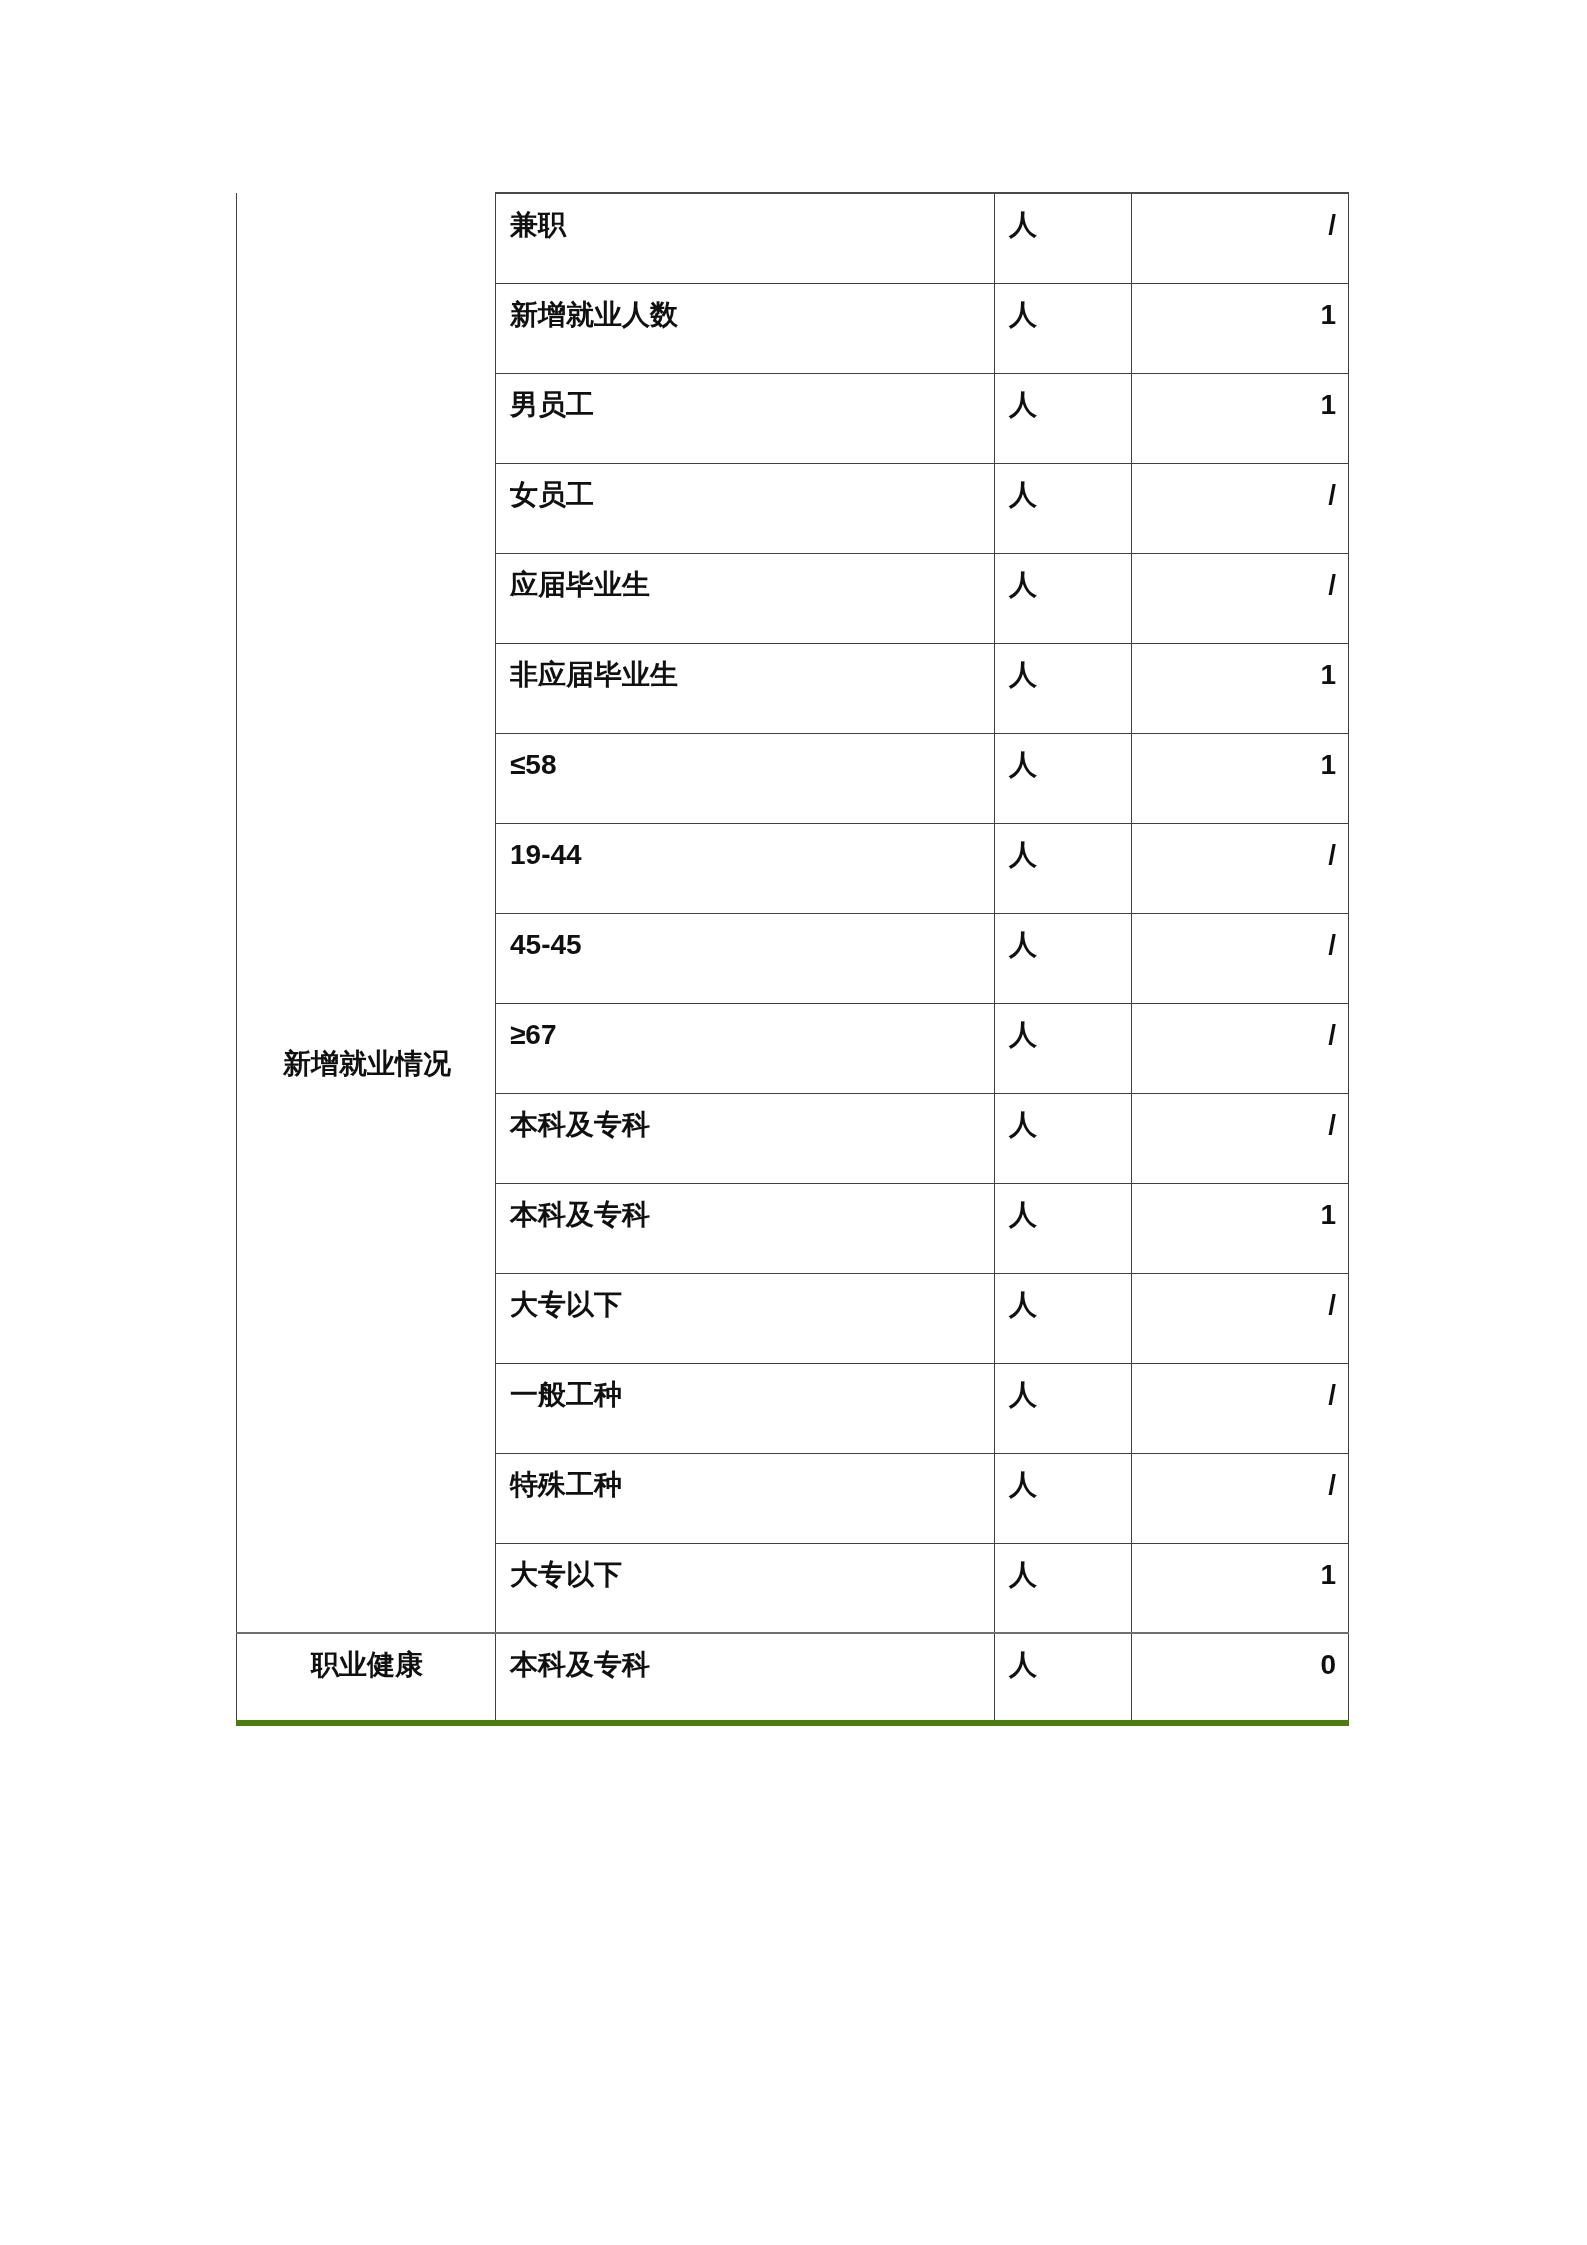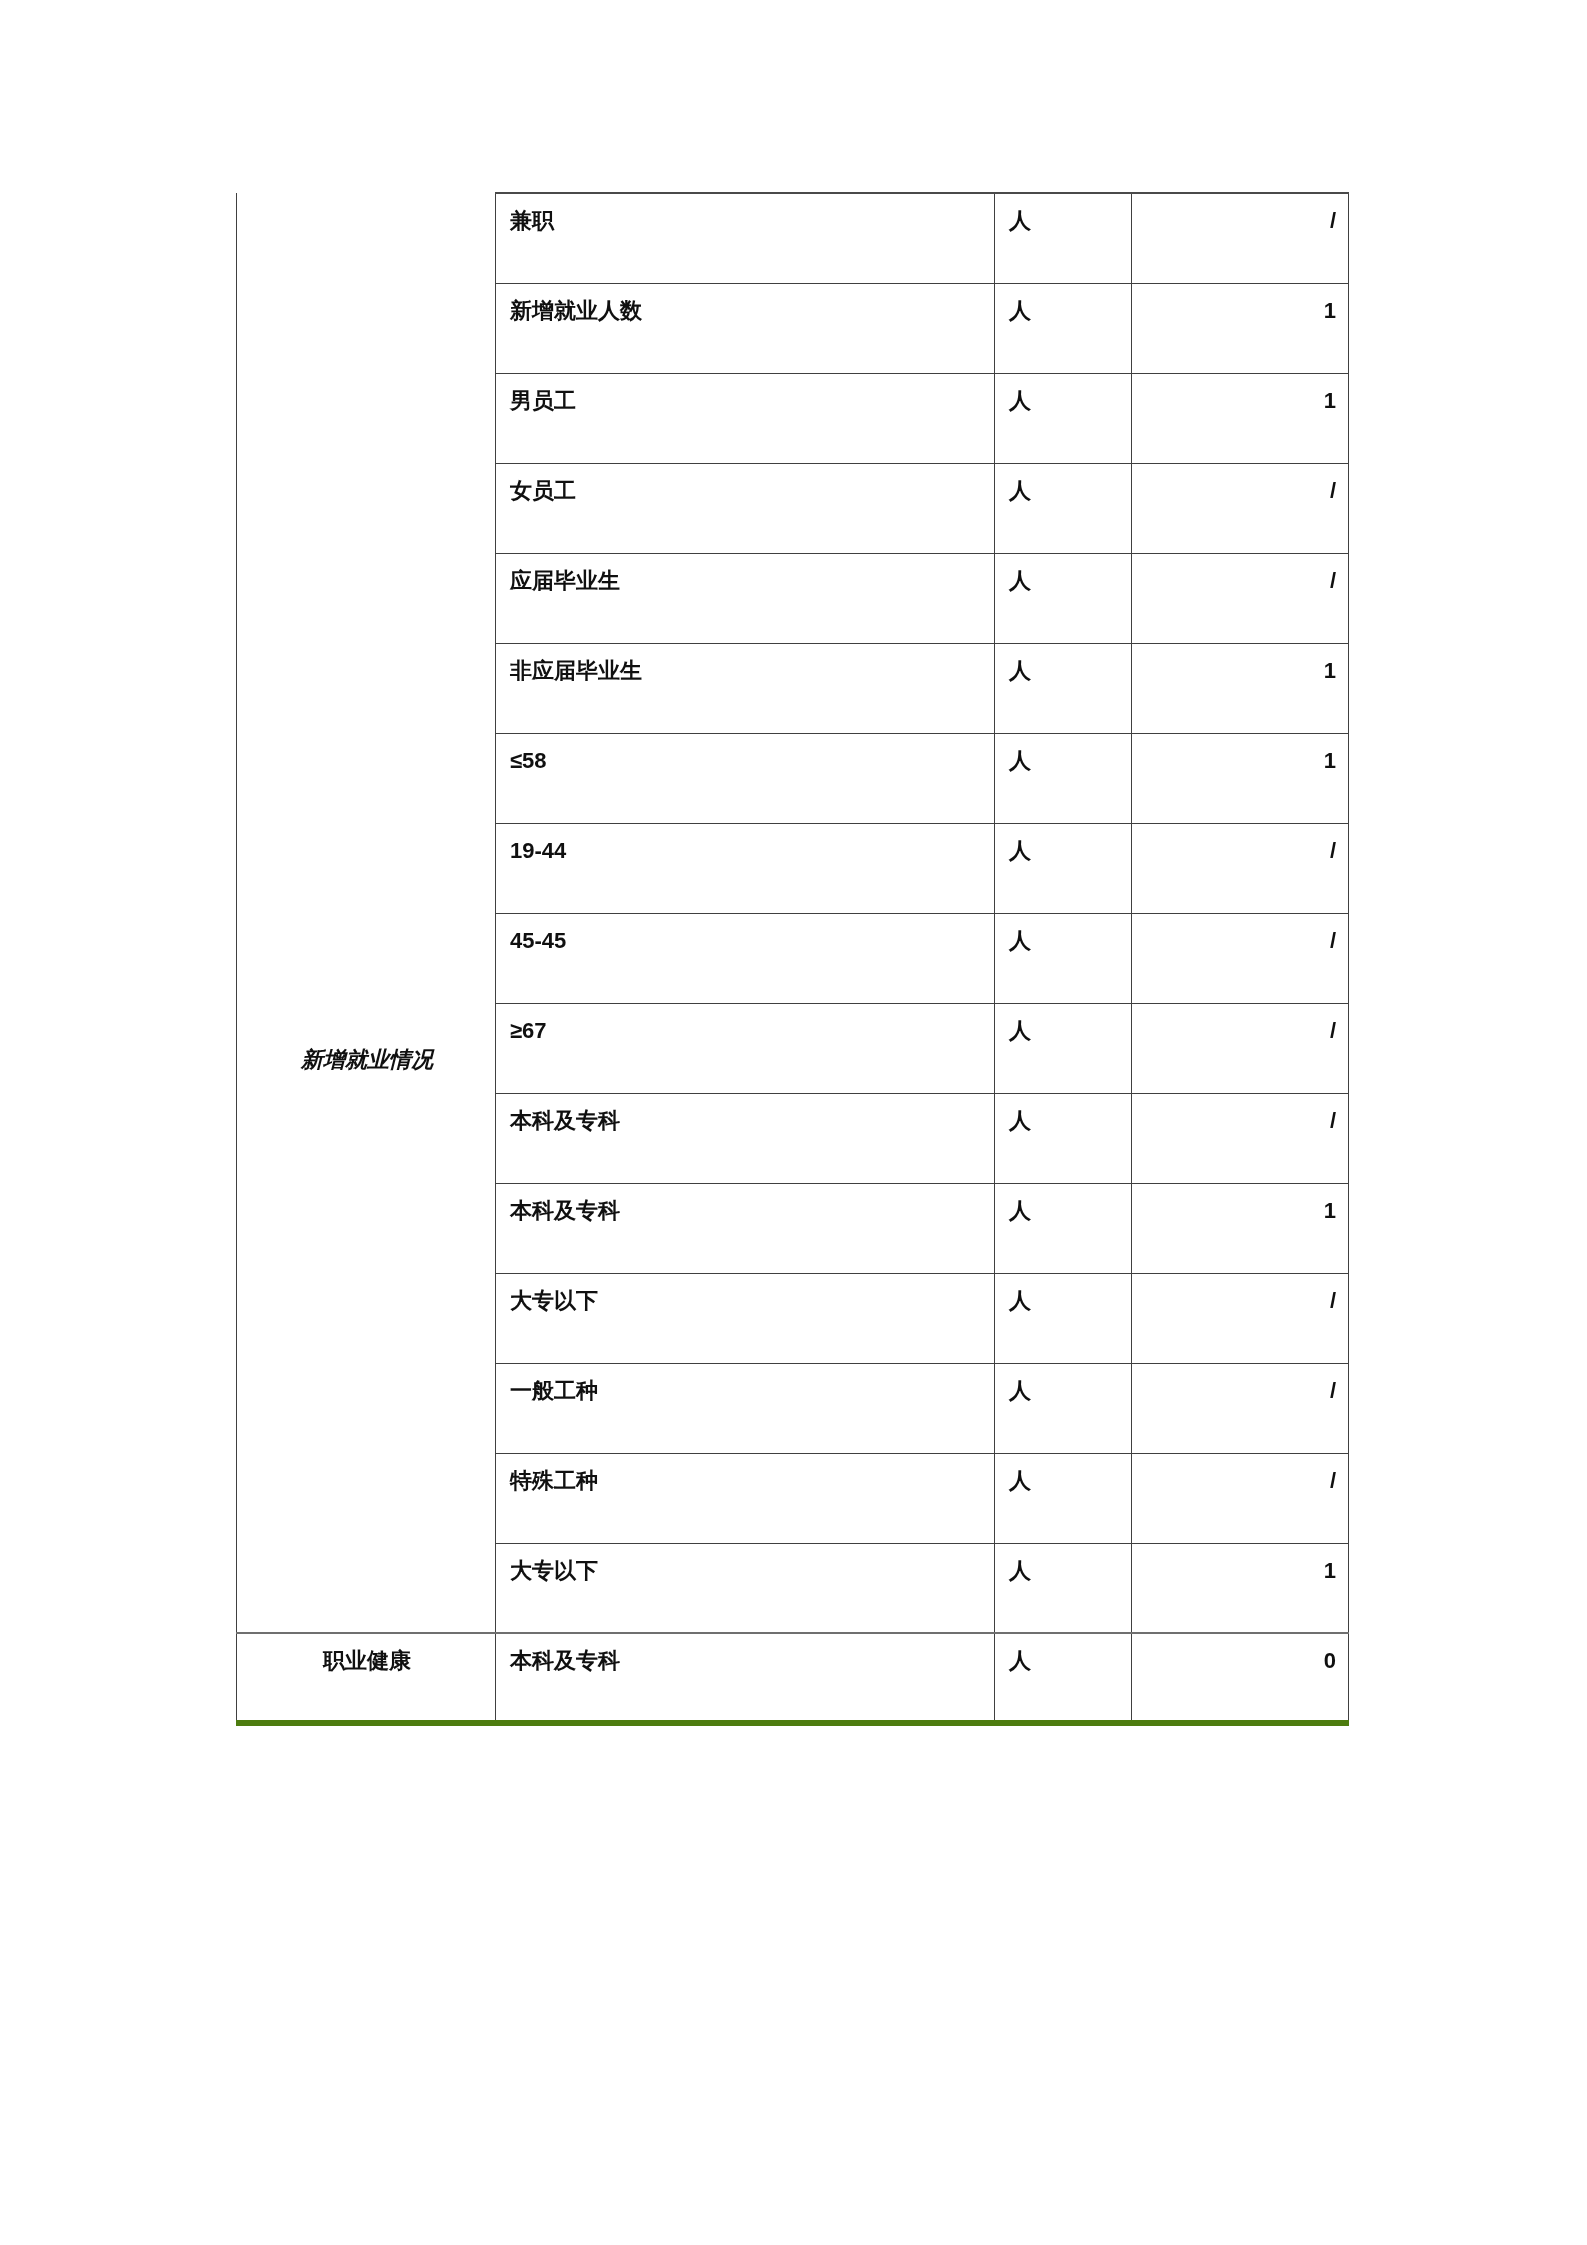--- a/index.html
+++ b/index.html
@@ -25,21 +25,21 @@
     table-layout: fixed;
   }
   table.report tr {
     height: 90px;
   }
   table.report td {
     box-sizing: border-box;
     border: 1px solid #404040;
     vertical-align: top;
     padding: 13px 12px 0 14px;
-    font-size: 22px;
+    font-size: 28px;
     font-weight: 600;
     line-height: 1.25;
     color: #101010;
     overflow: hidden;
     white-space: nowrap;
   }
   
   tr.table-first td {
     border-top: 2px solid #4a4a4a;
   }
@@ -53,21 +53,20 @@
   tr.table-last td {
     border-bottom: 6px solid #4d7c0f;
   }
   td.cat {
     text-align: center;
     padding-left: 4px;
     padding-right: 4px;
   }
   td.cat.deep {
     padding-top: 853px; 
-    font-style: italic;
   }
   td.val {
     text-align: right;
     padding-right: 16px;
   }
 </style>
 </head>
 <body>
 
 <div class="page">

